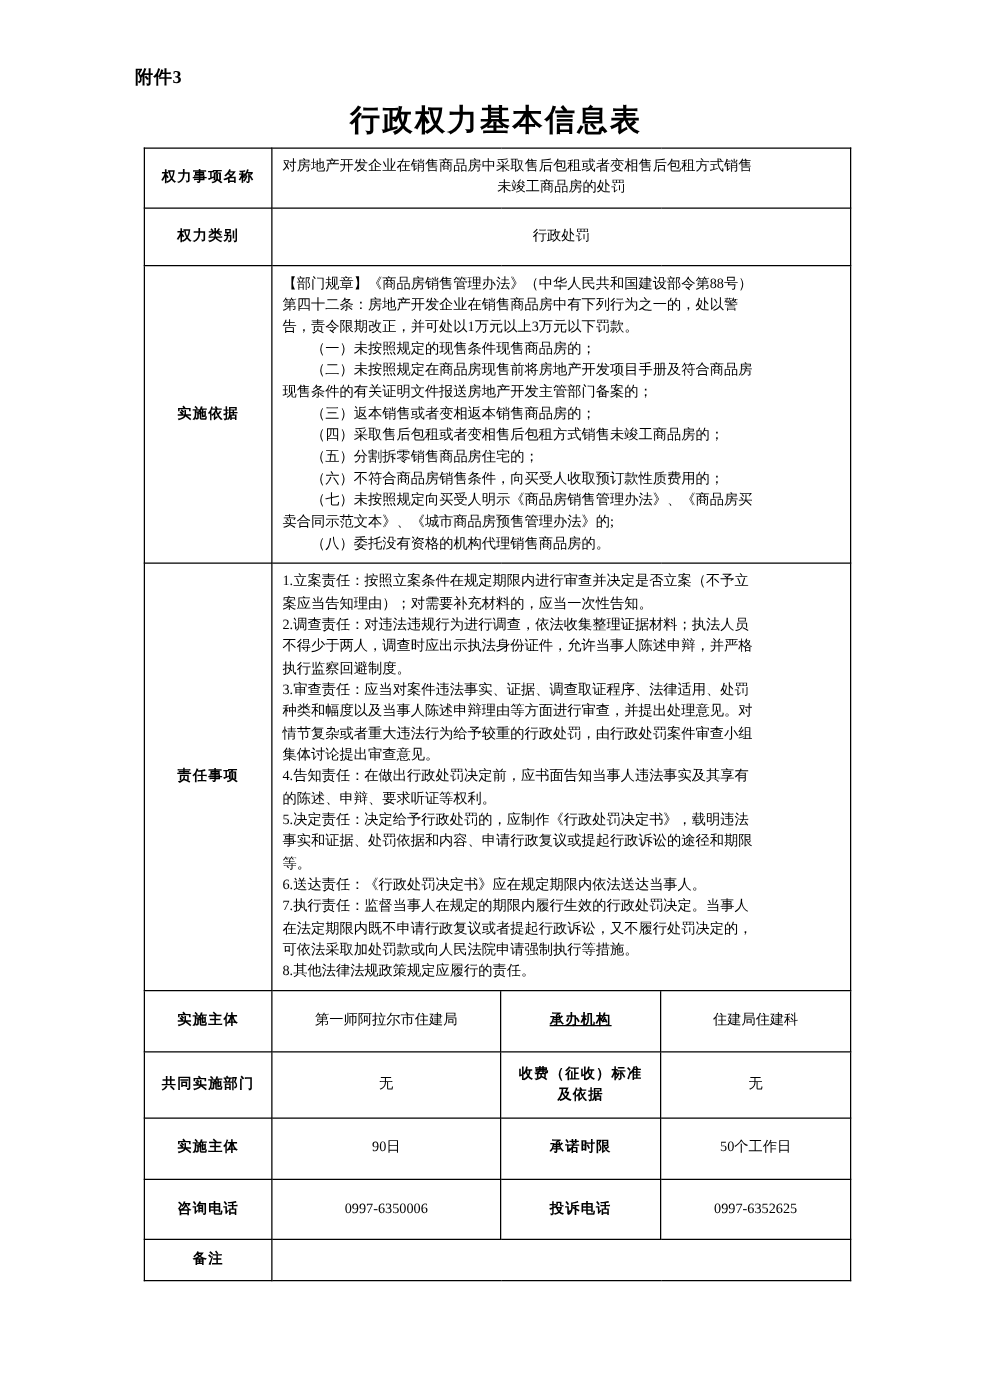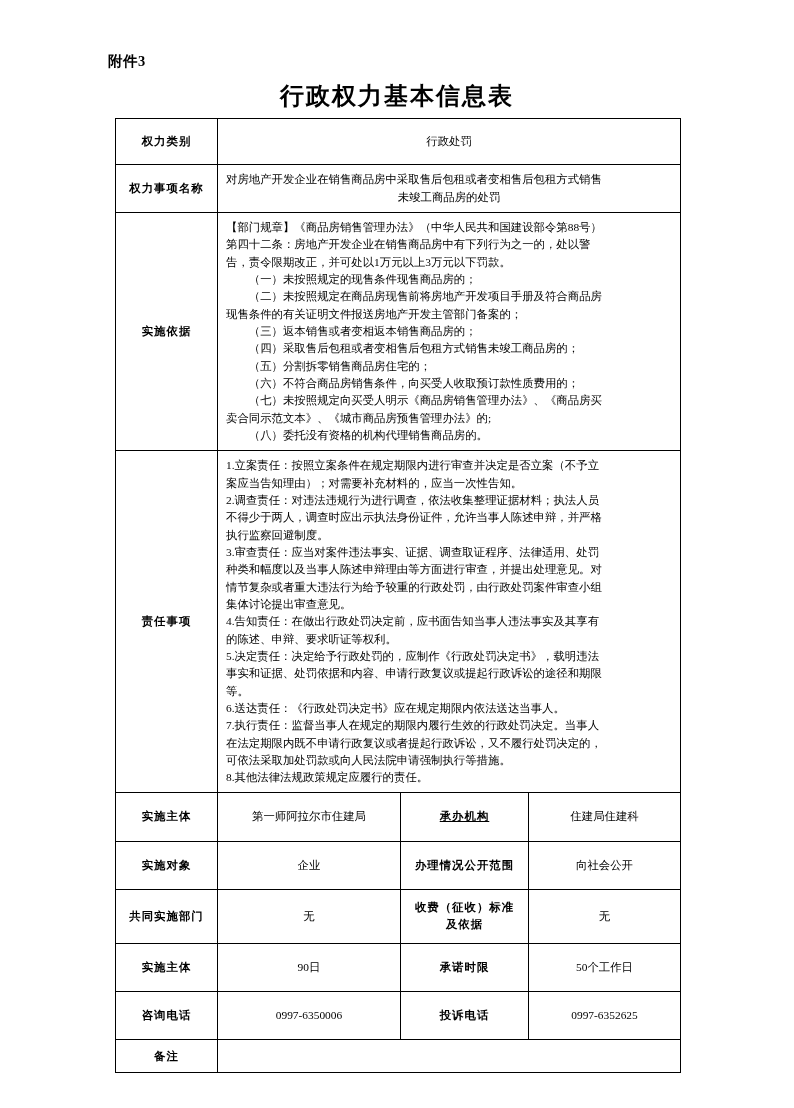--- a/index.html
+++ b/index.html
@@ -99,30 +99,30 @@
   <table class="main">
     <colgroup>
       <col style="width:102px">
       <col style="width:183px">
       <col style="width:128px">
       <col style="width:152px">
     </colgroup>
     <tbody>
 
       <tr>
-        <td class="label">权力类别</td>
-        <td class="center" colspan="3" style="padding:14px 8px;">行政处罚</td>
-      </tr>
-
-      <tr>
         <td class="label">权力事项名称</td>
         <td class="title-cell" colspan="3">
           <div class="p">对房地产开发企业在销售商品房中采取售后包租或者变相售后包租方式销售</div>
           <div class="p title-line2">未竣工商品房的处罚</div>
         </td>
+      </tr>
+
+      <tr>
+        <td class="label">权力类别</td>
+        <td class="center" colspan="3" style="padding:14px 8px;">行政处罚</td>
       </tr>
 
       <tr>
         <td class="label">实施依据</td>
         <td class="body-text" colspan="3">
           <div class="p">【部门规章】《商品房销售管理办法》（中华人民共和国建设部令第88号）</div>
           <div class="p">第四十二条：房地产开发企业在销售商品房中有下列行为之一的，处以警</div>
           <div class="p">告，责令限期改正，并可处以1万元以上3万元以下罚款。</div>
           <div class="p indent2">（一）未按照规定的现售条件现售商品房的；</div>
           <div class="p indent2">（二）未按照规定在商品房现售前将房地产开发项目手册及符合商品房</div>
@@ -162,26 +162,20 @@
         </td>
       </tr>
 
       <tr>
         <td class="label">实施主体</td>
         <td class="center" style="padding:15px 6px;">第一师阿拉尔市住建局</td>
         <td class="center label" style="padding:15px 12px;text-decoration:underline;">承办机构</td>
         <td class="center" style="padding:15px 22px;">住建局住建科</td>
       </tr>
 
-      <tr>
-        <td class="label">实施对象</td>
-        <td class="center" style="padding:15px 6px;">企业</td>
-        <td class="center label" style="padding:15px 4px;">办理情况公开范围</td>
-        <td class="center" style="padding:15px 6px;">向社会公开</td>
-      </tr>
 
       <tr>
         <td class="label">共同实施部门</td>
         <td class="center" style="padding:15px 6px;">无</td>
         <td class="center label two-line" style="padding:9px 4px;">
           <div>收费（征收）标准</div>
           <div>及依据</div>
         </td>
         <td class="center" style="padding:15px 6px;">无</td>
       </tr>

